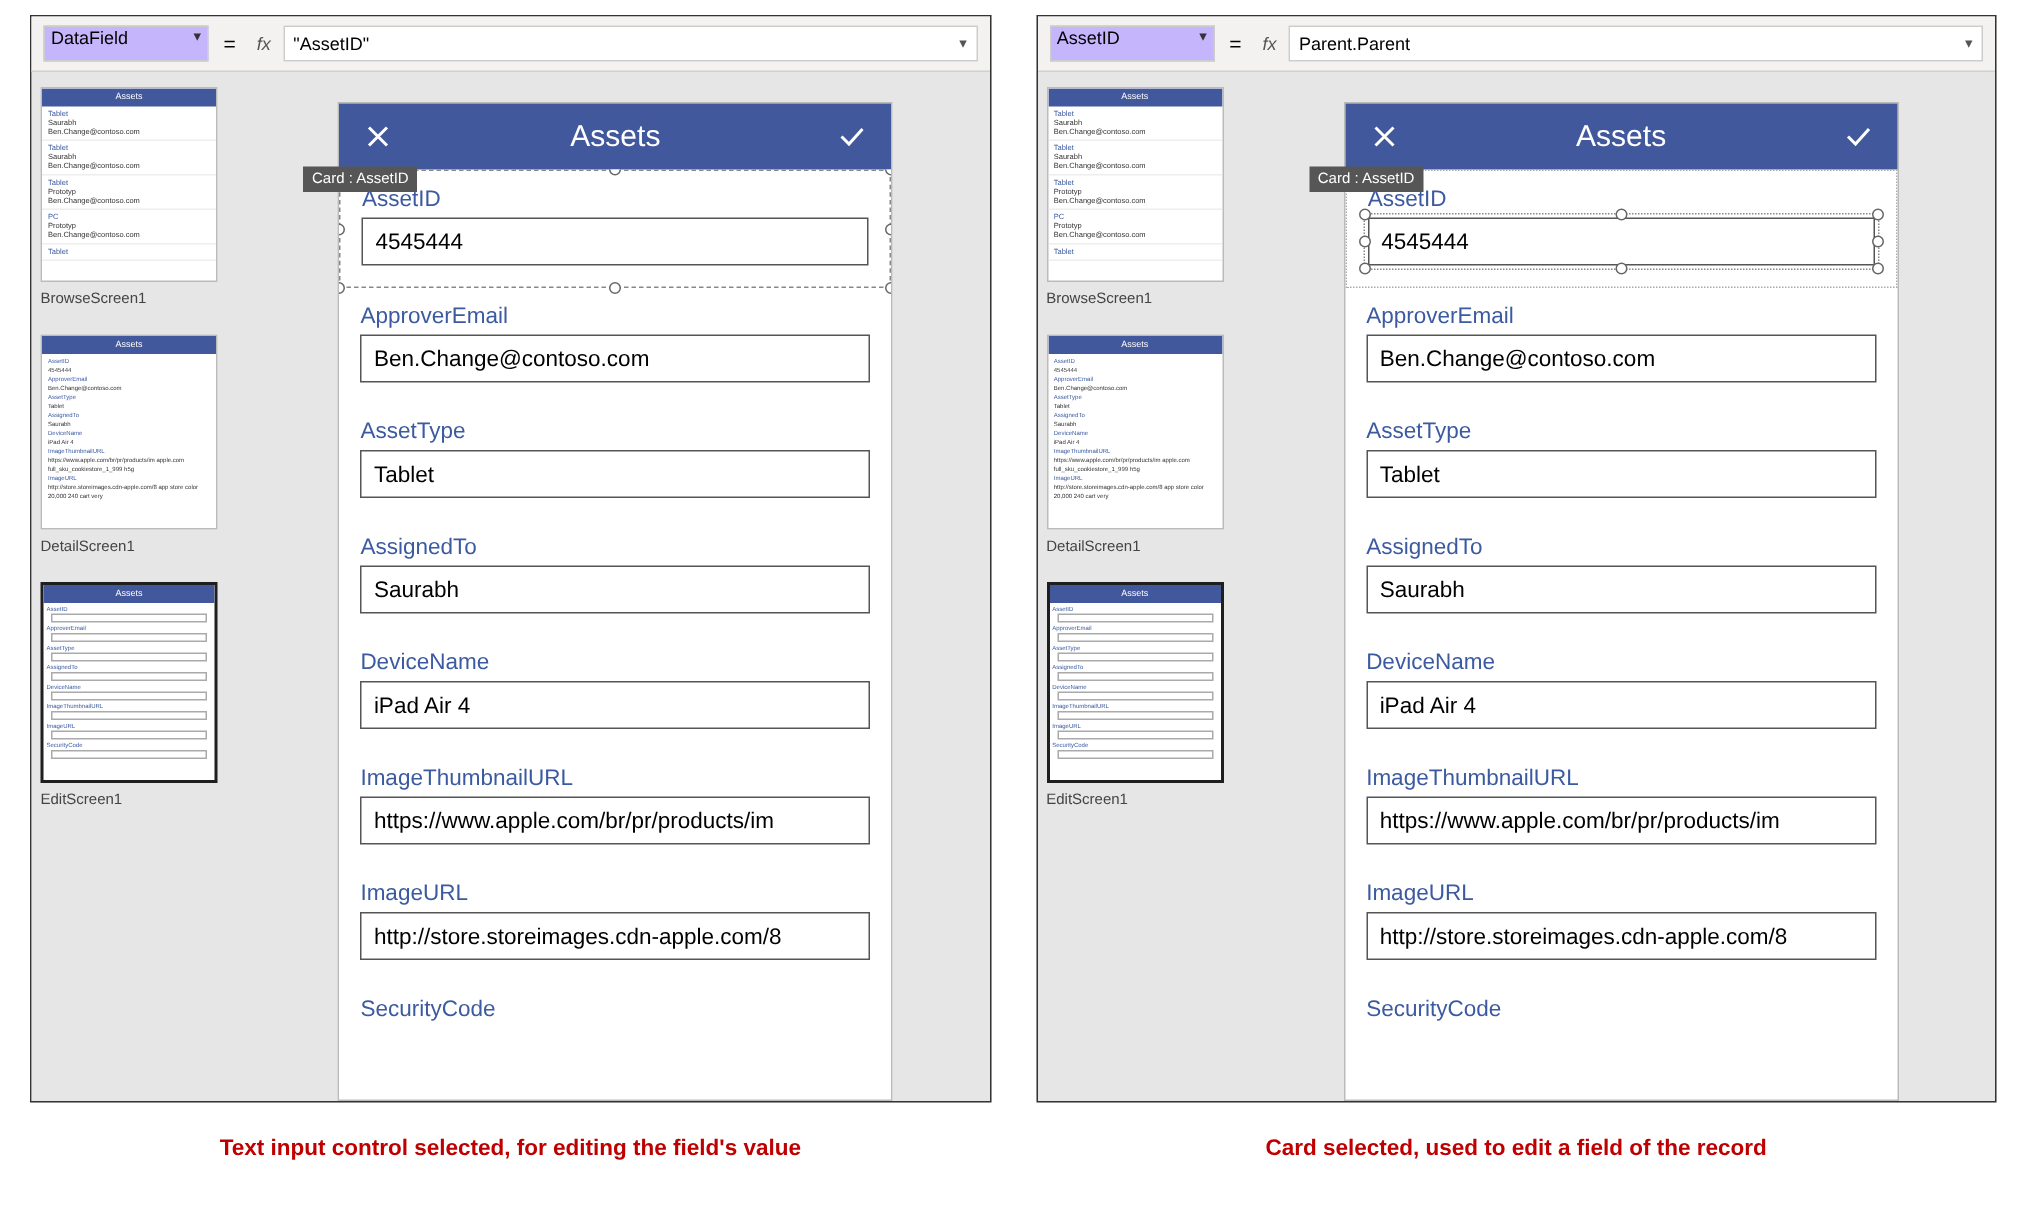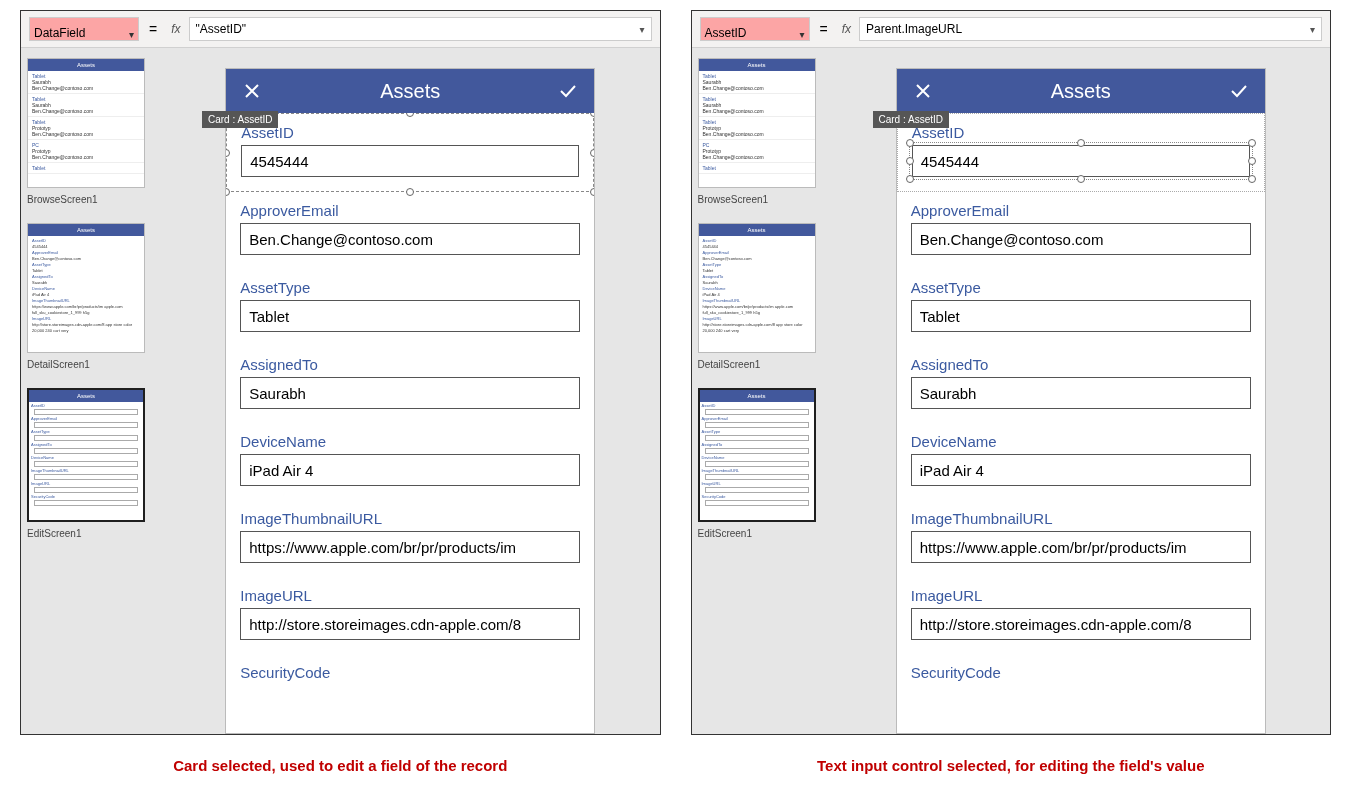--- a/index.html
+++ b/index.html
@@ -1,20 +1,20 @@
 <!DOCTYPE html>
 <html><head>
 <meta charset="utf-8">
 <style>
   * { box-sizing: border-box; margin: 0; padding: 0; }
   body { font-family: "Segoe UI", Arial, sans-serif; background: #fff; font-size: 13px; }
   .wrap { display: flex; gap: 30px; padding: 10px 20px; }
   .panel { border: 1px solid #333; background: #e6e6e6; flex: 1; display: flex; flex-direction: column; height: 725px; position: relative; }
   .formula-bar { display: flex; align-items: center; background: #f3f2f1; padding: 6px 8px; border-bottom: 1px solid #d0d0d0; gap: 4px; }
-  .prop-select { width: 110px; height: 24px; font-size: 12px; background: #fca5a5; border: 1px solid #ccc; padding: 0 4px; display: flex; align-items: flex-end; justify-content: space-between; }
+  .prop-select { width: 110px; height: 24px; font-size: 12px; background: #c4b5fd; border: 1px solid #ccc; padding: 0 4px; display: flex; align-items: flex-start; justify-content: space-between; }
   .prop-select .chev { font-size: 10px; color: #333; }
   .eq { padding: 0 6px; font-size: 14px; }
   .fx { font-style: italic; font-size: 12px; padding: 0 4px; color: #555; }
   .formula-input { flex: 1; height: 24px; border: 1px solid #ccc; background: #fff; padding: 0 6px; font-size: 12px; display: flex; align-items: center; justify-content: space-between; }
   .formula-input .chev { font-size: 10px; color: #555; }
   .body { flex: 1; display: flex; overflow: hidden; }
   .thumbrail { width: 130px; background: #e6e6e6; padding: 10px 6px; overflow: hidden; display: flex; flex-direction: column; gap: 4px; }
   .thumb-box { background: #fff; border: 1px solid #bbb; min-height: 130px; font-size: 4px; position: relative; padding: 0; overflow: hidden; }
   .thumb-header { background: #42589c; color: #fff; height: 12px; display: flex; align-items: center; justify-content: center; font-size: 6px; }
   .thumb-label { font-size: 10px; color: #444; padding: 2px 0 14px 0; }
@@ -203,21 +203,21 @@
 
   <div class="panel">
     <div class="formula-bar">
       <div class="prop-select">
         <span>AssetID</span>
         <span class="chev">▾</span>
       </div>
       <span class="eq">=</span>
       <span class="fx">fx</span>
       <div class="formula-input">
-        <span>Parent.ImageURL</span>
+        <span>Parent.Parent</span>
         <span class="chev">▾</span>
       </div>
     </div>
     <div class="body">
       <div class="thumbrail">
         <div class="thumb-box">
           <div class="thumb-header">Assets</div>
           <div class="thumb-row">
               <div class="tblue">Tablet</div>
               <div>Saurabh</div>
@@ -337,15 +337,15 @@
                 <div class="input-wrap" style="visibility: hidden;"><input class="card-input" style=""></div>
               </div>
             </div>
         </div>
       </div>
     </div>
   </div>
 </div>
 
 <div class="caption-row">
+  <div class="caption">Text input control selected, for editing the field's value</div>
   <div class="caption">Card selected, used to edit a field of the record</div>
-  <div class="caption">Text input control selected, for editing the field's value</div>
 </div>
 
 </body></html>

